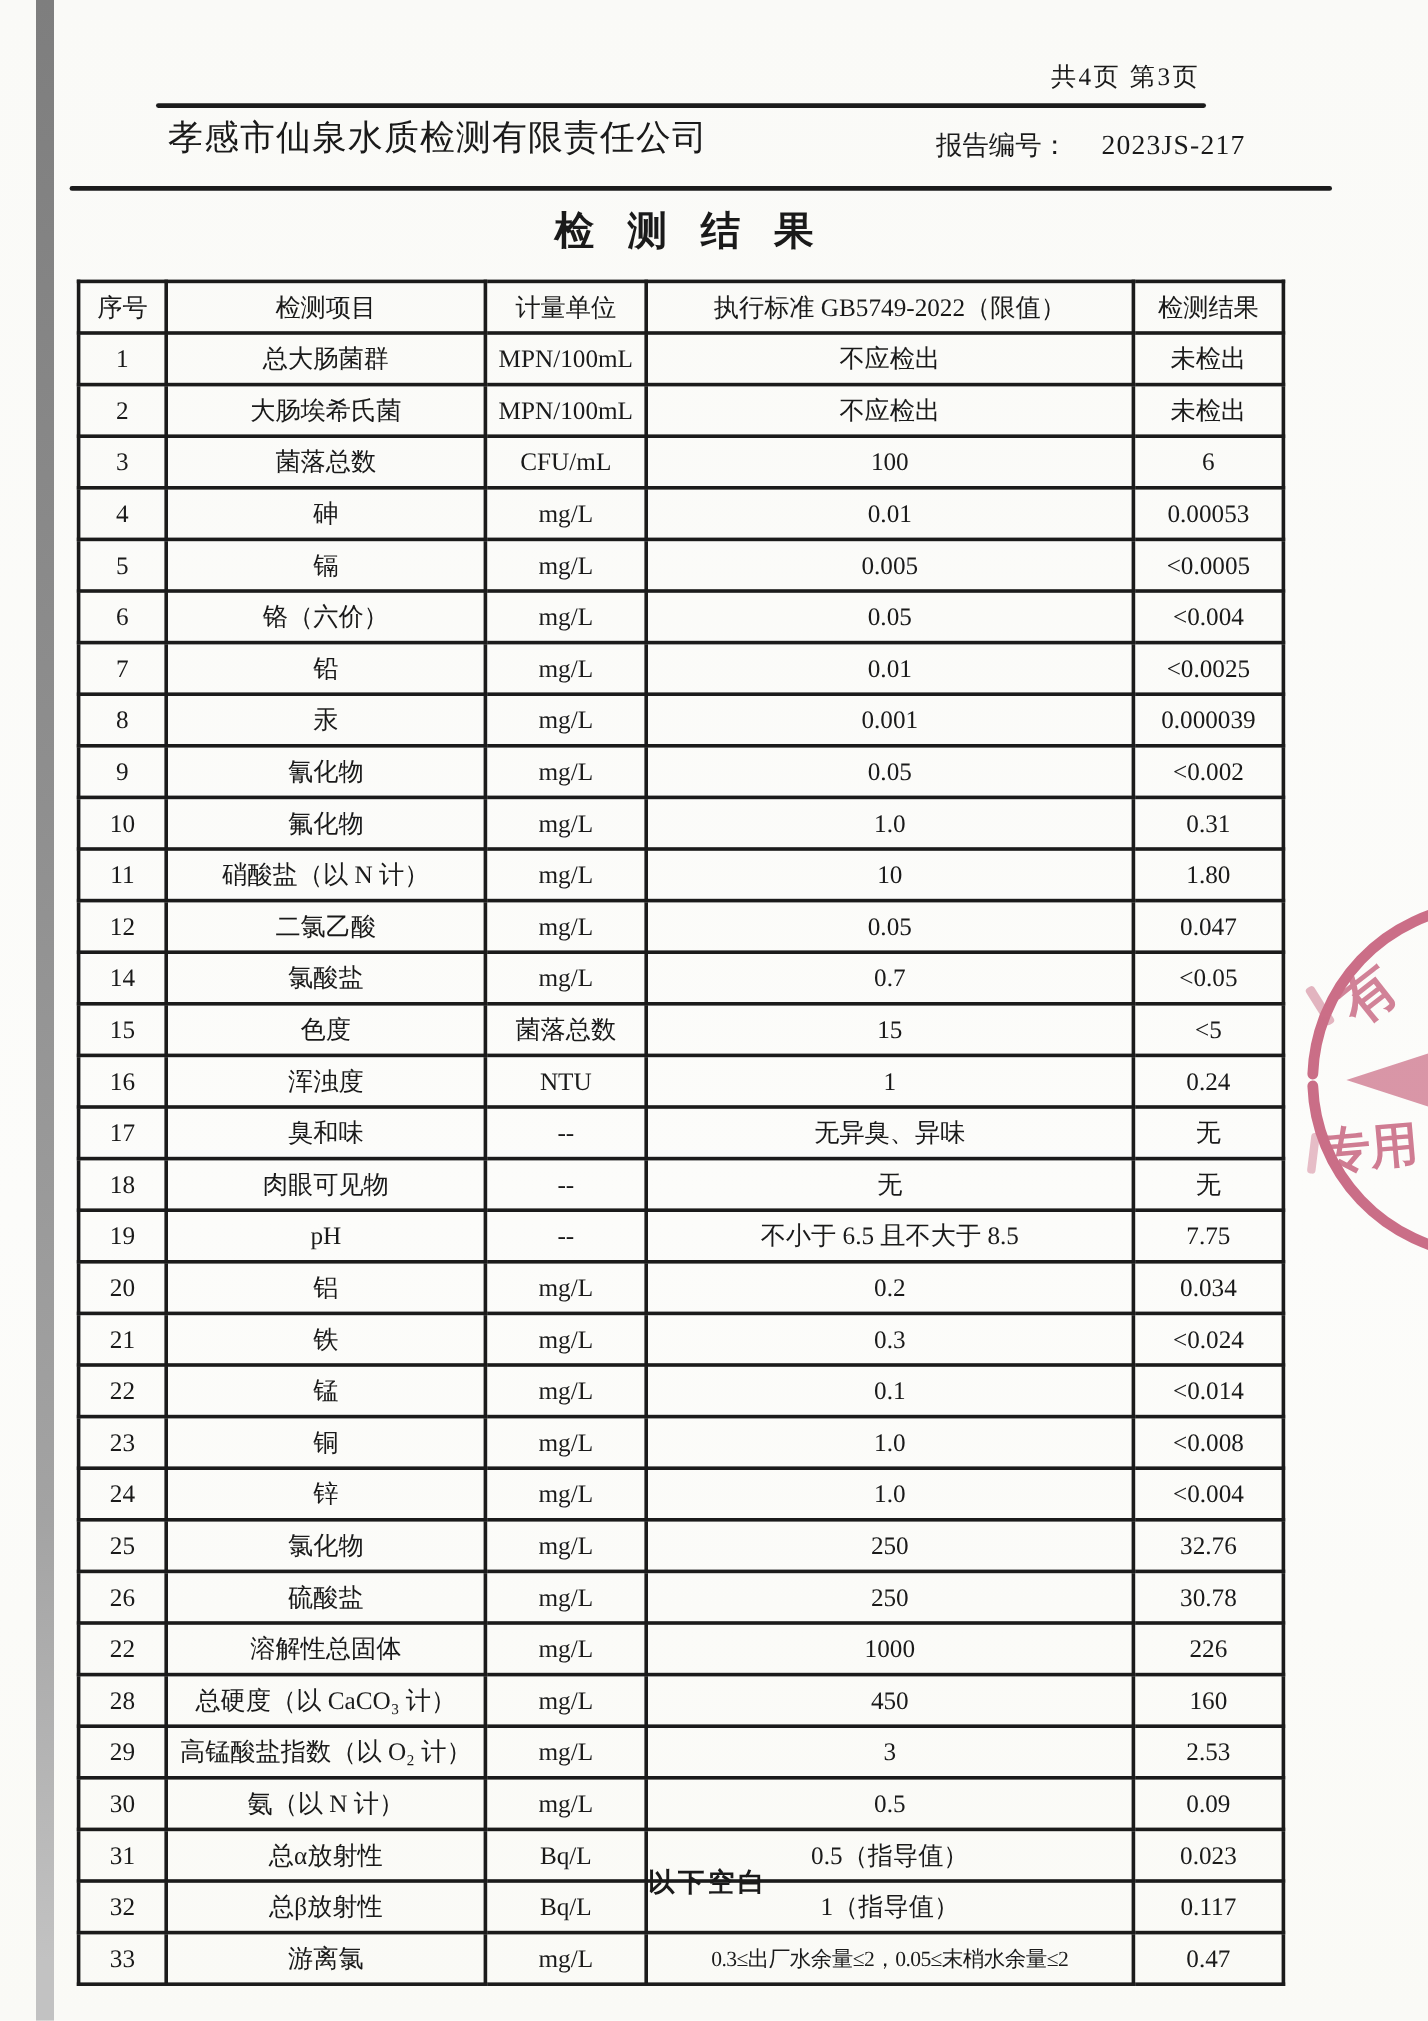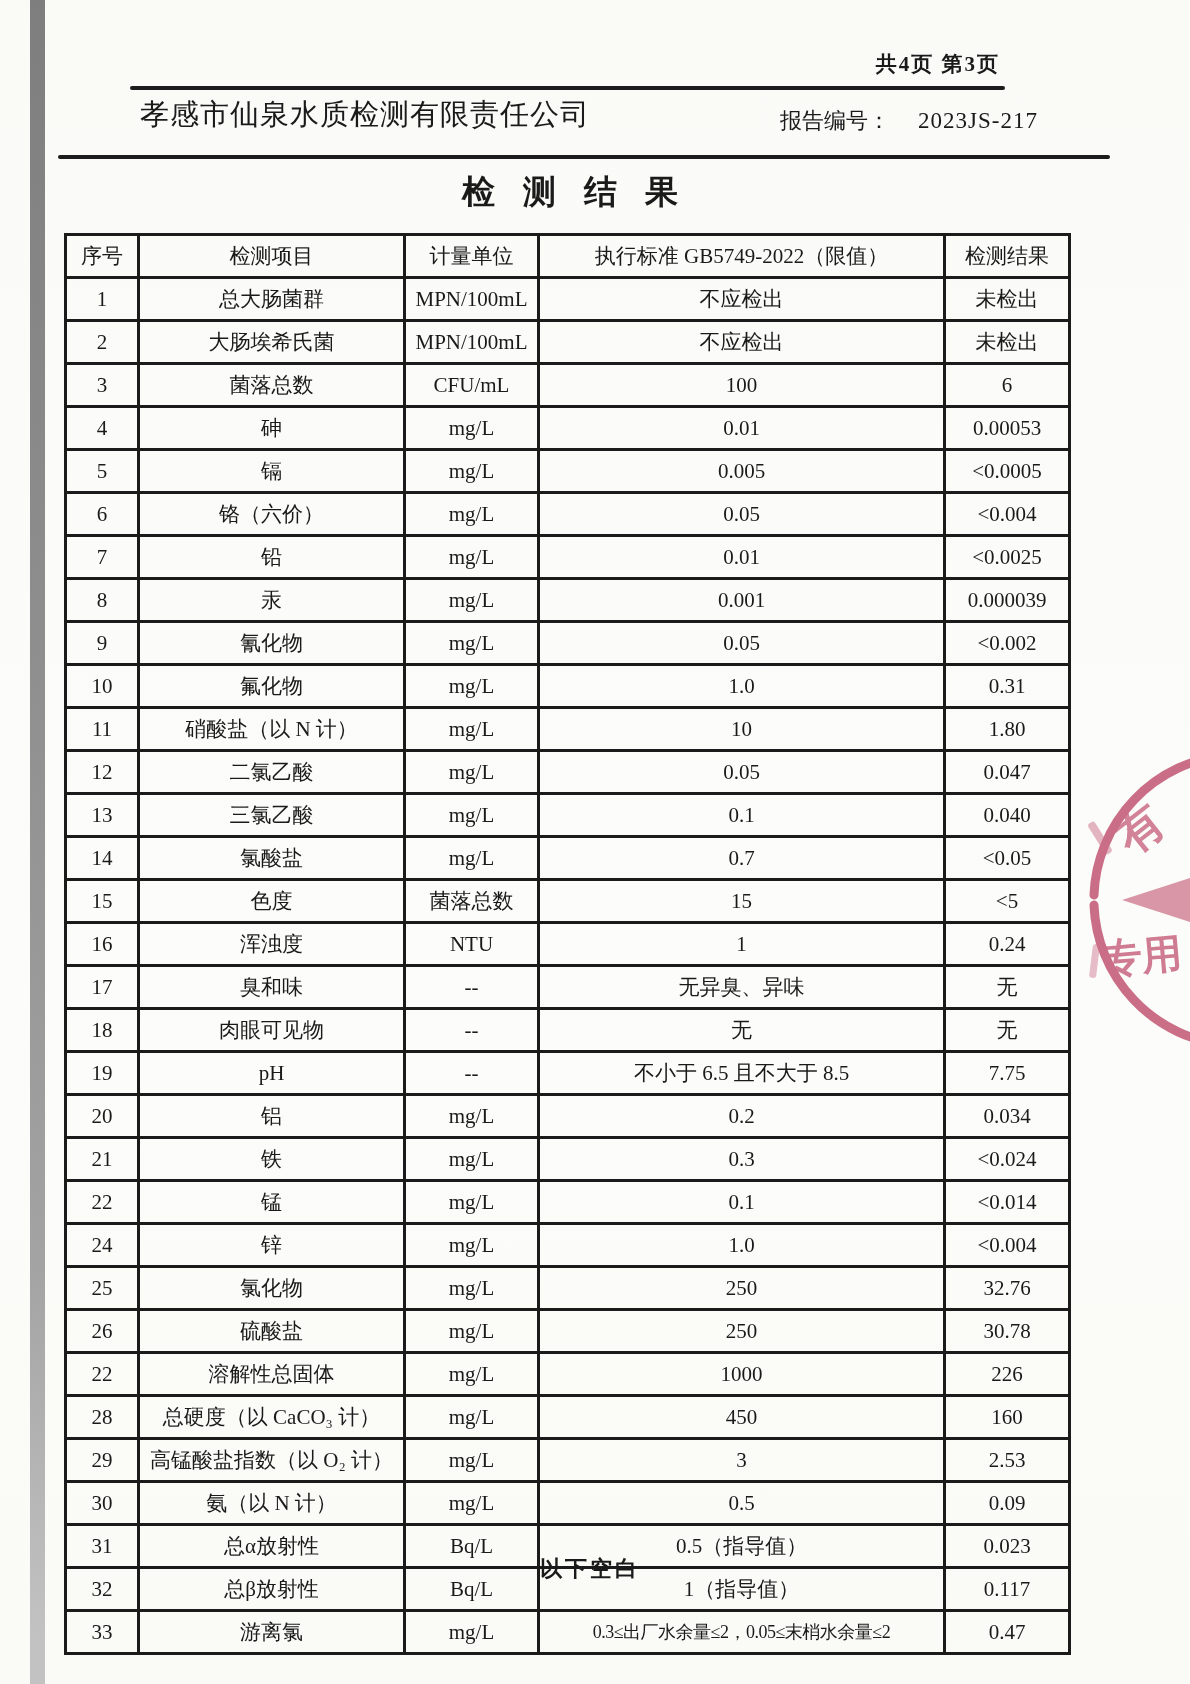--- a/index.html
+++ b/index.html
@@ -8,21 +8,21 @@
     background:linear-gradient(180deg,#fafaf7 0%,#fcfcfa 60%,#fafaf6 100%);
     font-family:"Liberation Serif","DejaVu Serif",serif;
     color:#1a1a1a;
   }
   .scan-strip{
     position:absolute;left:30px;top:0;width:15px;height:1684px;
     background:linear-gradient(180deg,#7e7e7e 0%,#8f8f8f 40%,#a3a3a3 75%,#c2c2c2 97%);
   }
   .page-info{
     position:absolute;top:50px;right:190px;
-    font-size:21px;font-weight:bold;letter-spacing:2px;
+    font-size:21px;font-weight:normal;letter-spacing:2px;
   }
   .rule1{position:absolute;left:130px;top:86px;width:875px;height:4px;background:#1c1c1c;border-radius:2px;}
   .rule2{position:absolute;left:58px;top:155px;width:1052px;height:4px;background:#1c1c1c;border-radius:2px;}
   .company{
     position:absolute;left:140px;top:95px;
     font-size:29px;font-weight:normal;letter-spacing:1px;
   }
   .report-line{position:absolute;left:780px;top:106px;font-size:22px;}
   .report-line .no{font-size:23px;margin-left:28px;letter-spacing:1px;margin-top:39px;}
   .doc-title{
@@ -158,27 +158,20 @@
         <td>1.80</td>
       </tr>
       <tr>
         <td>12</td>
         <td>二氯乙酸</td>
         <td>mg/L</td>
         <td>0.05</td>
         <td>0.047</td>
       </tr>
       <tr>
-        <td>13</td>
-        <td>三氯乙酸</td>
-        <td>mg/L</td>
-        <td>0.1</td>
-        <td>0.040</td>
-      </tr>
-      <tr>
         <td>14</td>
         <td>氯酸盐</td>
         <td>mg/L</td>
         <td>0.7</td>
         <td>&lt;0.05</td>
       </tr>
       <tr>
         <td>15</td>
         <td>色度</td>
         <td>菌落总数</td>
@@ -226,20 +219,27 @@
         <td>mg/L</td>
         <td>0.3</td>
         <td>&lt;0.024</td>
       </tr>
       <tr>
         <td>22</td>
         <td>锰</td>
         <td>mg/L</td>
         <td>0.1</td>
         <td>&lt;0.014</td>
+      </tr>
+      <tr>
+        <td>23</td>
+        <td>铜</td>
+        <td>mg/L</td>
+        <td>1.0</td>
+        <td>&lt;0.008</td>
       </tr>
       <tr>
         <td>24</td>
         <td>锌</td>
         <td>mg/L</td>
         <td>1.0</td>
         <td>&lt;0.004</td>
       </tr>
       <tr>
         <td>25</td>

